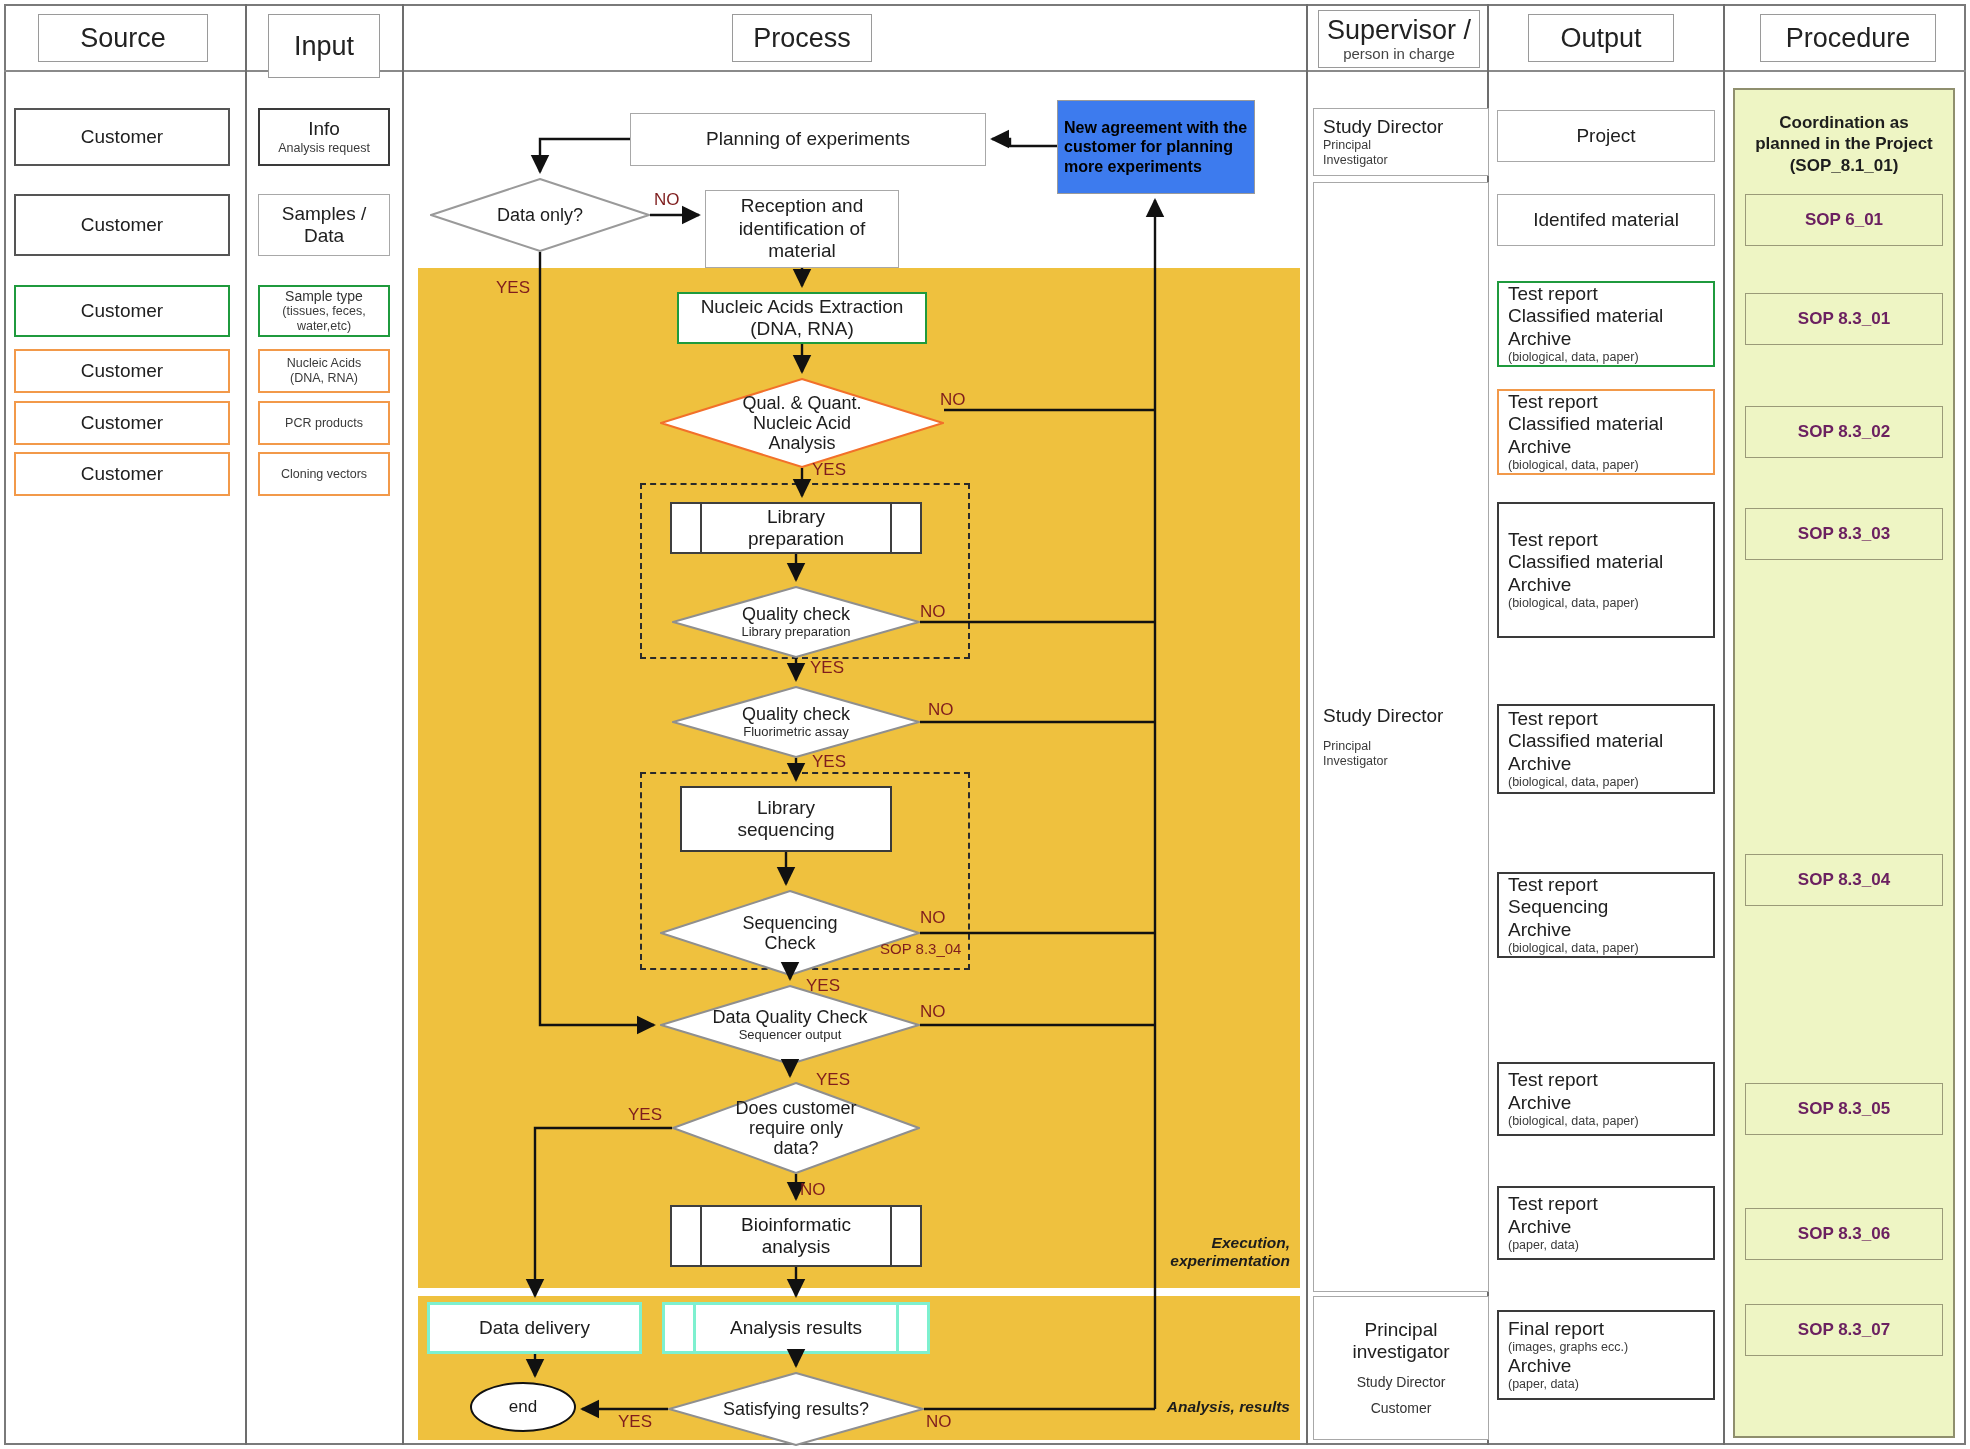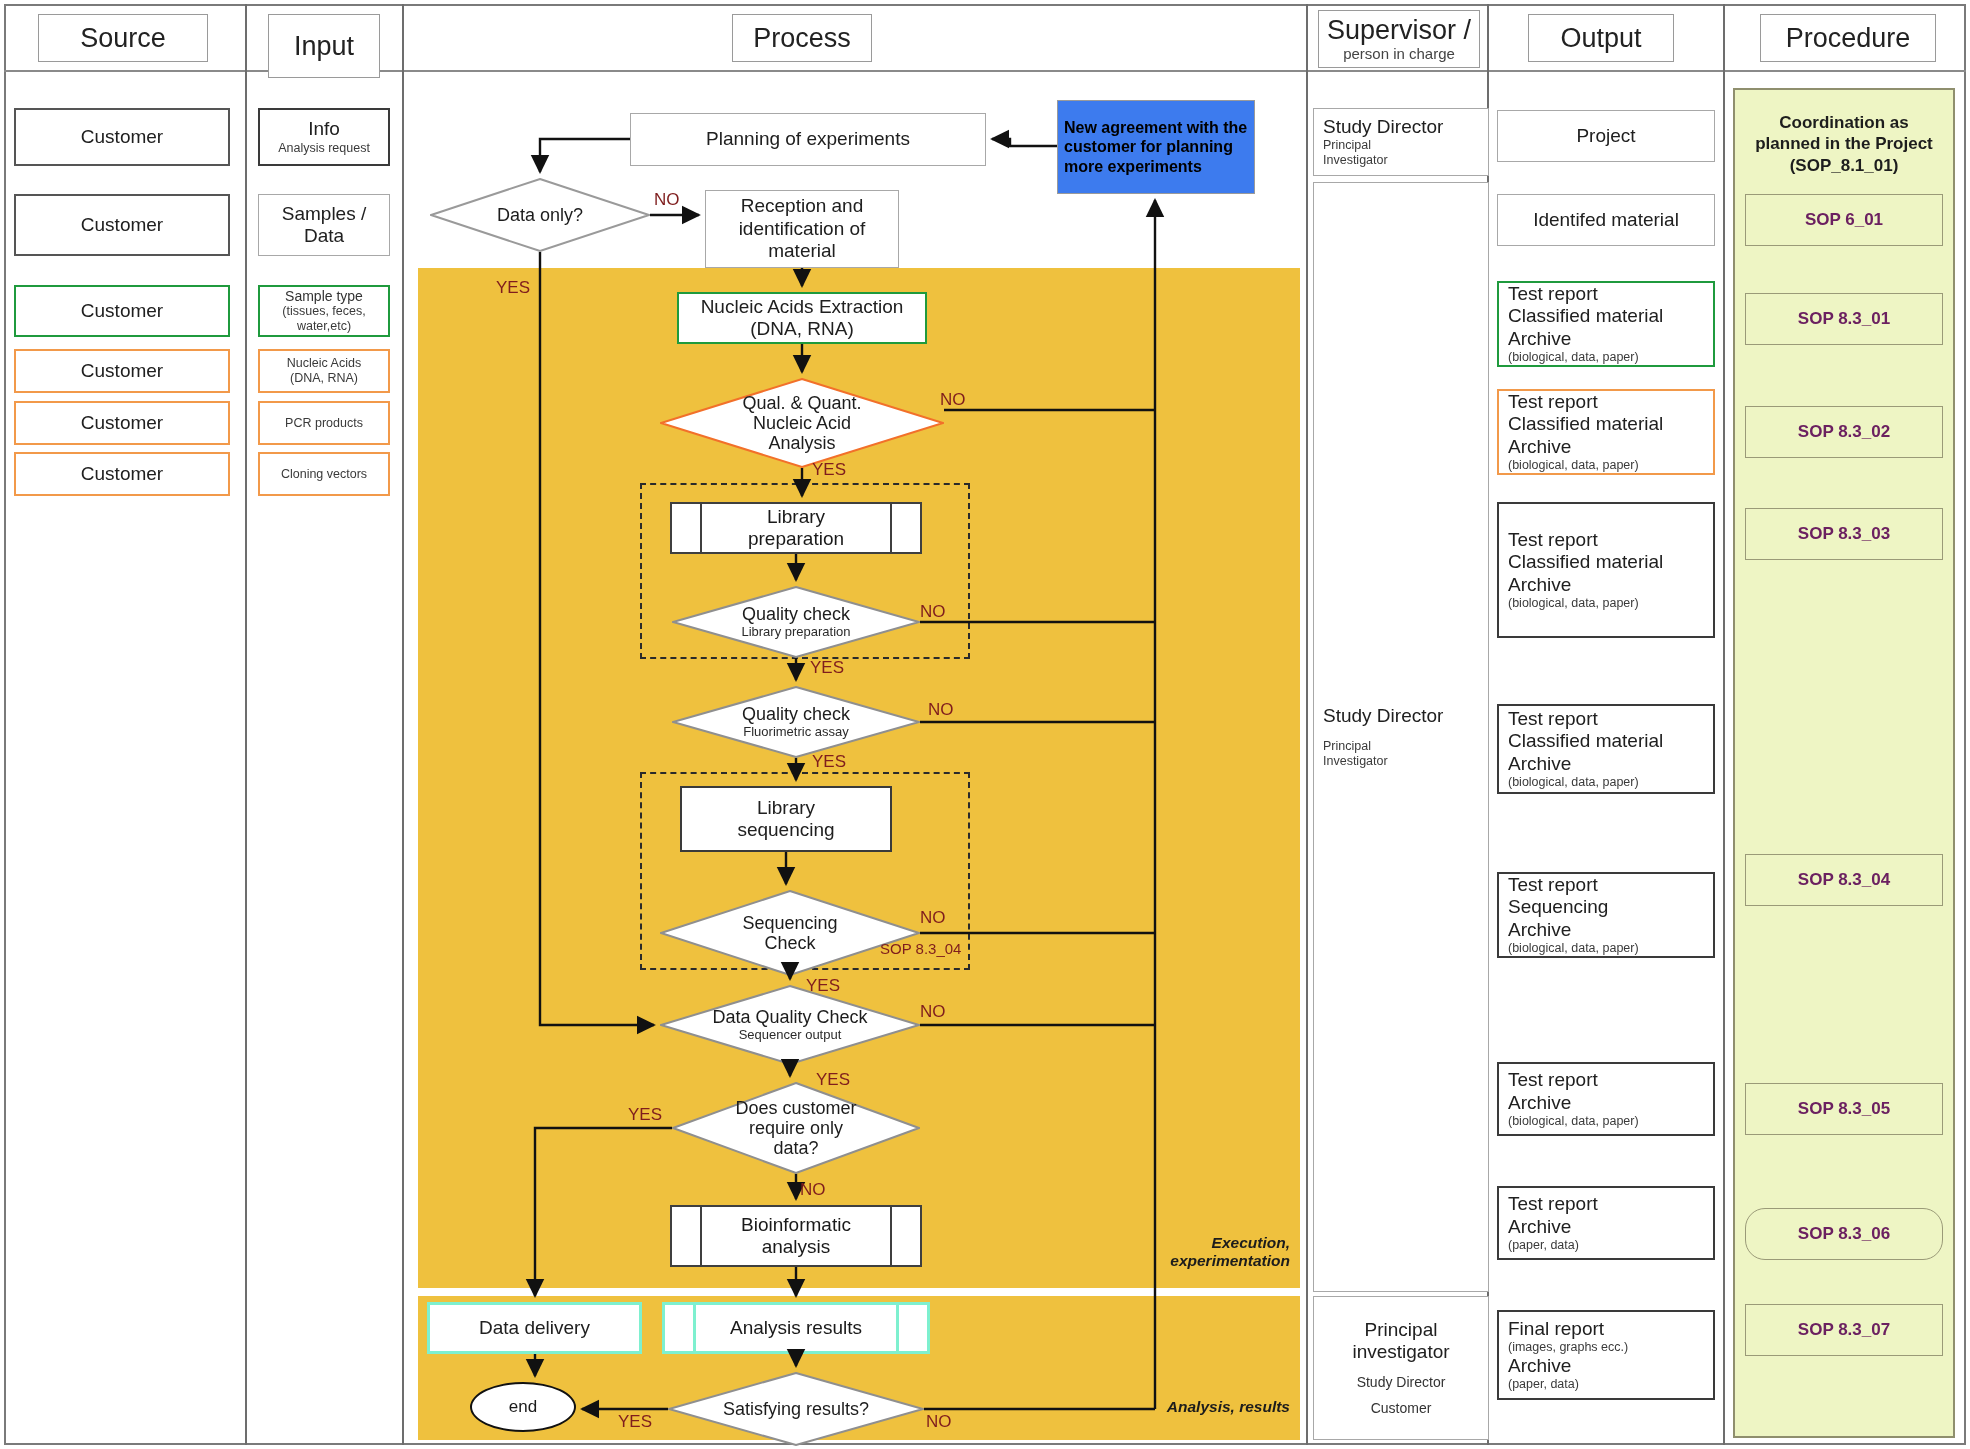--- a/index.html
+++ b/index.html
@@ -415,21 +415,21 @@
     </div>
   <div class="sop" style="left:1745px; top:508px;  width:198px; height:52px;">
       <span>SOP 8.3_03</span>
     </div>
   <div class="sop" style="left:1745px; top:854px;  width:198px; height:52px;">
       <span>SOP 8.3_04</span>
     </div>
   <div class="sop" style="left:1745px; top:1083px; width:198px; height:52px;">
       <span>SOP 8.3_05</span>
     </div>
-  <div class="sop" style="left:1745px; top:1208px; width:198px; height:52px;border-radius:20px;">
+  <div class="sop" style="left:1745px; top:1208px; width:198px; height:52px;">
       <span>SOP 8.3_06</span>
     </div>
   <div class="sop" style="left:1745px; top:1304px; width:198px; height:52px;">
       <span>SOP 8.3_07</span>
     </div>
 
   <svg id="wires">
     <defs>
       <marker id="ah" markerWidth="9" markerHeight="9" refX="7.2" refY="4.5" orient="auto">
         <path d="M0,0.6 L8,4.5 L0,8.4 Z" fill="#111"></path>

